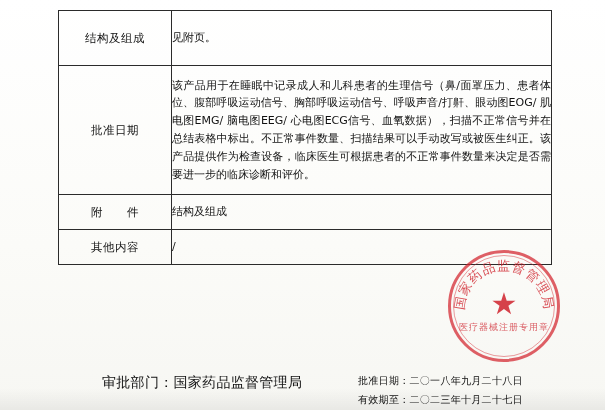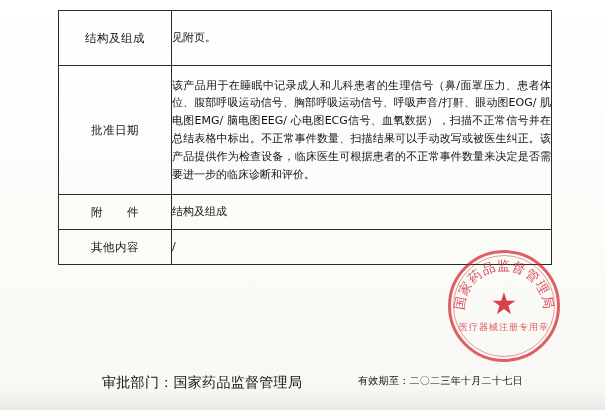--- a/index.html
+++ b/index.html
@@ -197,20 +197,23 @@
         <td class="label">其他内容</td>
         <td class="value slash">/</td>
       </tr>
     </tbody>
       </table>
   </div>
 
   <div class="footer">
     <div class="left">审批部门：国家药品监督管理局</div>
     <div class="right">
+      <div>
+        <span>批准日期：</span><span>二〇一八年九月二十八日</span>
+      </div>
       <div>
         <span>有效期至：</span><span>二〇二三年十月二十七日</span>
       </div>
     </div>
   </div>
 
   <div class="seal">
     <div class="ring"></div>
     <div class="ring2"></div>
     <svg class="arc" viewBox="0 0 112 112">

